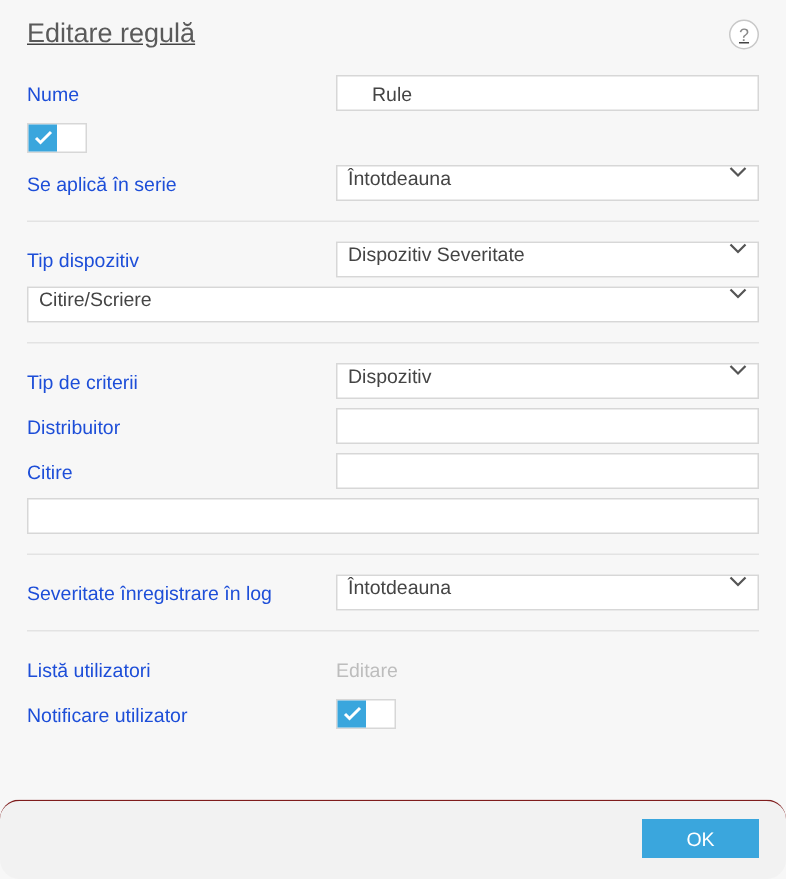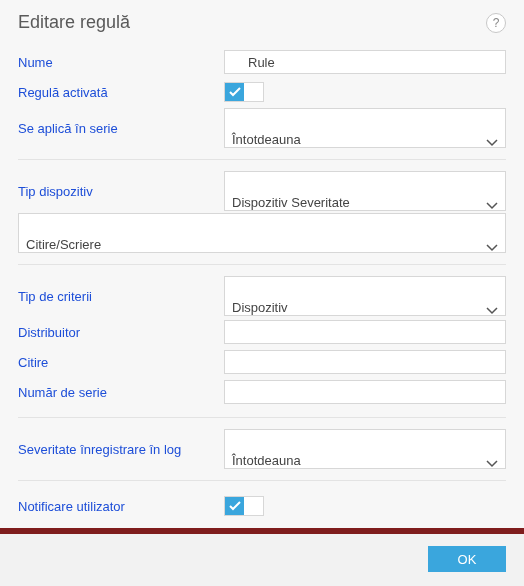--- a/index.html
+++ b/index.html
@@ -11,57 +11,59 @@
     background: #fff;
     width: 524px;
     height: 586px;
     overflow: hidden;
   }
   .window { width: 524px; height: 586px; background: #f7f7f7; display: flex; flex-direction: column; }
   .header {
     display: flex; align-items: center; justify-content: space-between;
     padding: 12px 18px 10px 18px;
     background: #f7f7f7;
+    text-decoration: underline;
   }
   .header-title { font-size: 18px; color: #5a5a5a; font-weight: 400; }
   .help-btn {
     width: 20px; height: 20px; border: 1px solid #c8c8c8; border-radius: 50%;
     display: flex; align-items: center; justify-content: center;
     font-size: 12px; color: #888; background: #fff; cursor: pointer;
   }
   .body { flex: 1; padding: 4px 18px 0 18px; overflow: auto; }
   .row { display: flex; align-items: center; min-height: 30px; padding: 1px 0; }
   .row .label { width: 206px; color: #1d4ed8; }
   .row .control { flex: 1; }
   input.text {
     width: 100%; height: 24px; border: 1px solid #d7d7d7; background: #fff;
     padding: 0 23px; font-size: 13px; color: #444; outline: none;
   }
   .select {
-    width: 100%; height: 40px; border: 1px solid #d7d7d7; background: #fff;
-    display: flex; align-items: flex-end; justify-content: space-between;
+    width: 100%; height: 24px; border: 1px solid #d7d7d7; background: #fff;
+    display: flex; align-items: flex-start; justify-content: space-between;
     padding: 0 7px; cursor: pointer;
   }
   .select .val { color: #444; }
   .chev { color: #6b6b6b; }
   .chev svg { display:block; }
   .sep {
     border: none; border-top: 1px solid #e3e3e3; margin: 10px 0;
   }
   .toggle {
     width: 40px; height: 20px; background: #fff; border: 1px solid #d7d7d7;
     display: inline-flex; cursor: pointer; position: relative;
   }
   .toggle .half { width: 50%; height: 100%; display:flex; align-items:center; justify-content:center;}
   .toggle .on { background: #3aa6dd; }
   .toggle .on svg { display:block; }
   .disabled-link { color: #bdbdbd; }
   .footer {
     padding: 12px 18px 14px; background: #f2f2f2; display: flex; justify-content: flex-end;
-    border-top: 6px solid #7f1d1d;
+    border-top: 1px solid #7f1d1d;
+    border-radius: 13px;
   }
   .btn-ok {
     min-width: 78px; height: 26px; background: #3aa6dd; color: #fff;
     border: none; font-size: 13px; cursor: pointer;
   }
 </style>
 </head>
 <body>
 
 <div class="window">
@@ -76,21 +78,20 @@
   <div class="body">
 
     <div class="row">
       <div class="label">Nume</div>
       <div class="control">
         <input class="text" type="text" value="Rule" style="">
       </div>
     </div>
 
     <div class="row">
-      <div class="label">Regulă activată</div>
       <div class="control">
         <div class="toggle">
           <div class="half on">
             <svg width="12" height="10" viewBox="0 0 12 10">
                 <path d="M1 5 L4 8 L11 1" stroke="#fff" stroke-width="2" fill="none"></path>
               </svg>
           </div>
           <div class="half"></div>
         </div>
       </div>
@@ -163,21 +164,20 @@
     </div>
 
     <div class="row">
       <div class="label">Citire</div>
       <div class="control">
         <input class="text" type="text" value="" style="">
       </div>
     </div>
 
     <div class="row">
-      <div class="label">Număr de serie</div>
       <div class="control">
         <input class="text" type="text" value="" style="">
       </div>
     </div>
 
     <hr class="sep">
 
     <div class="row">
       <div class="label">Severitate înregistrare în log</div>
       <div class="control">
@@ -187,20 +187,26 @@
             <svg width="12" height="8" viewBox="0 0 12 8">
                 <path d="M1 1 L6 6 L11 1" stroke="#555" stroke-width="1.5" fill="none"></path>
               </svg>
           </span>
         </div>
       </div>
     </div>
 
     <hr class="sep">
 
+    <div class="row">
+      <div class="label">Listă utilizatori</div>
+      <div class="control">
+        <span class="disabled-link">Editare</span>
+      </div>
+    </div>
 
     <div class="row">
       <div class="label">Notificare utilizator</div>
       <div class="control">
         <div class="toggle">
           <div class="half on">
             <svg width="12" height="10" viewBox="0 0 12 10">
                 <path d="M1 5 L4 8 L11 1" stroke="#fff" stroke-width="2" fill="none"></path>
               </svg>
           </div>

